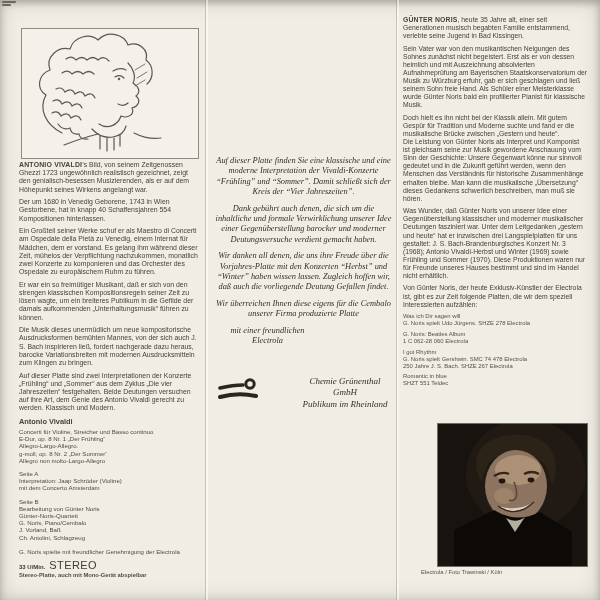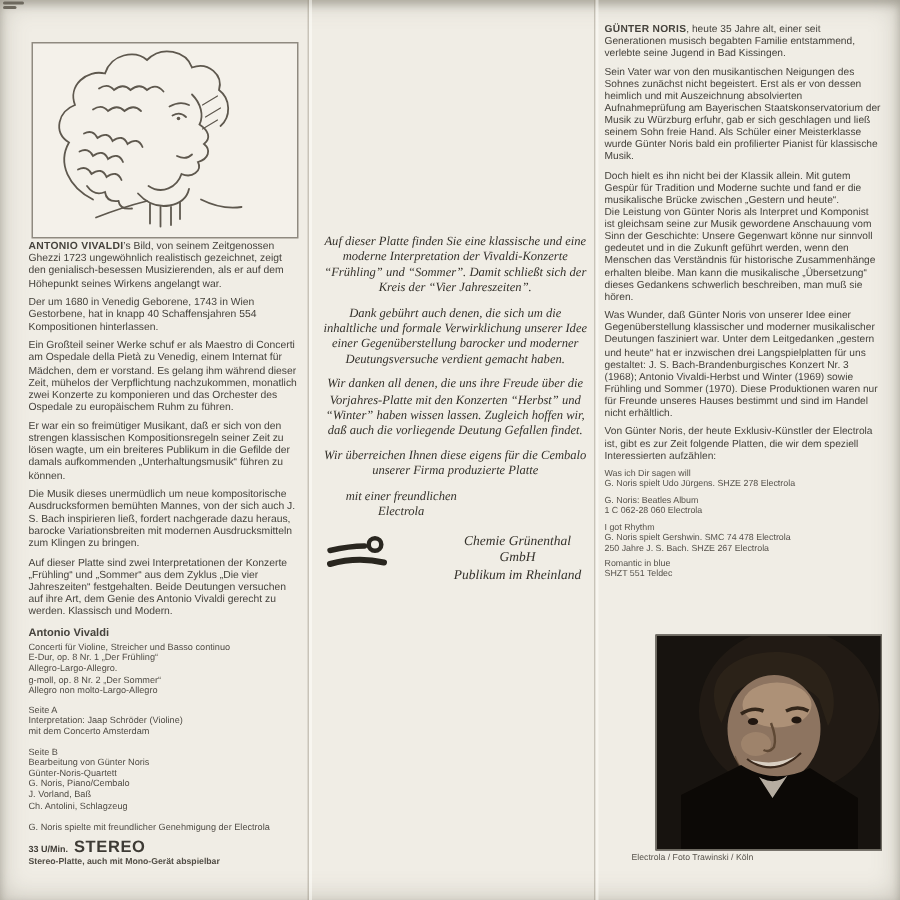--- a/index.html
+++ b/index.html
@@ -21,28 +21,28 @@
   .col-left p{font-size:6.9px;line-height:8.2px;margin:0 0 4.4px;}
   .lead{font-weight:bold;letter-spacing:.2px;}
   .tracklist{margin-top:4px;}
   .tracklist .th{font-size:7.4px;font-weight:bold;margin:0 0 2px;}
   .small-lines div{font-size:6.1px;line-height:7.2px;color:#504c45;}
   .blk{margin-top:6px;}
   .note-line{margin-top:7px;font-size:6.1px;color:#504c45;}
   .stereo-block{position:absolute;left:19px;top:559px;color:#3e3b35;}
   .stereo-row{display:flex;align-items:baseline;}
   .speed{font-size:6px;font-weight:bold;margin-right:4px;}
-  .stereo{font-size:11px;font-weight:bold;letter-spacing:.4px;}
+  .stereo{font-size:11px;font-weight:normal;letter-spacing:.4px;}
   .mono-note{font-size:5.8px;font-weight:bold;color:#514d45;margin-top:1px;}
 
   
   .col-mid{position:absolute;left:215px;top:156px;width:177px;font-family:"Liberation Serif",serif;font-style:italic;color:#33302a;text-align:center;}
   .col-mid p{font-size:8.4px;line-height:10.4px;margin:0 0 6px;}
   .closing{margin-left:62px;width:105px;}
-  .company-row{position:relative;margin-top:8px;height:40px;}
+  .company-row{position:relative;margin-top:29px;height:40px;}
   .glogo{position:absolute;left:2px;top:2px;}
   .company{position:absolute;left:83px;top:0;font-size:9px;line-height:11.5px;}
 
   
   .col-right{position:absolute;left:403px;top:16px;width:184px;color:#45423c;}
   .col-right p{font-size:6.8px;line-height:8.1px;margin:0 0 4.4px;}
   .col-right p.cont{margin-top:-4.4px;}
   .disco{margin-top:3px;color:#55514a;}
   .disco .grp{margin-bottom:4px;}
   .disco div{font-size:5.9px;line-height:6.9px;}

